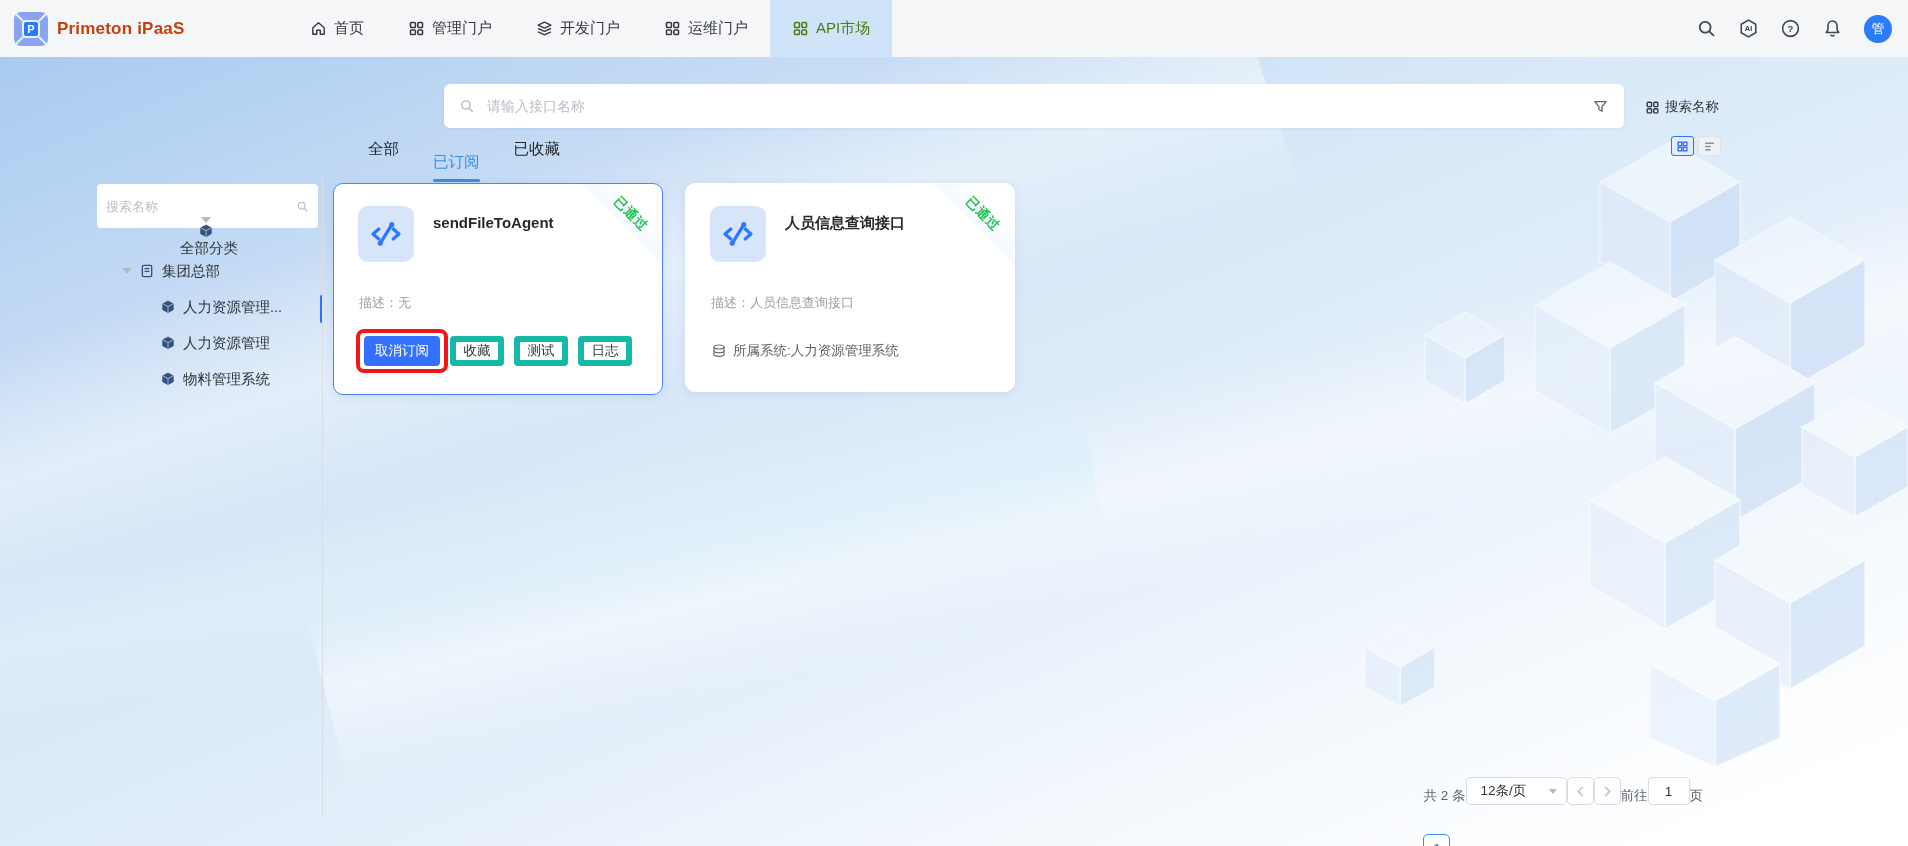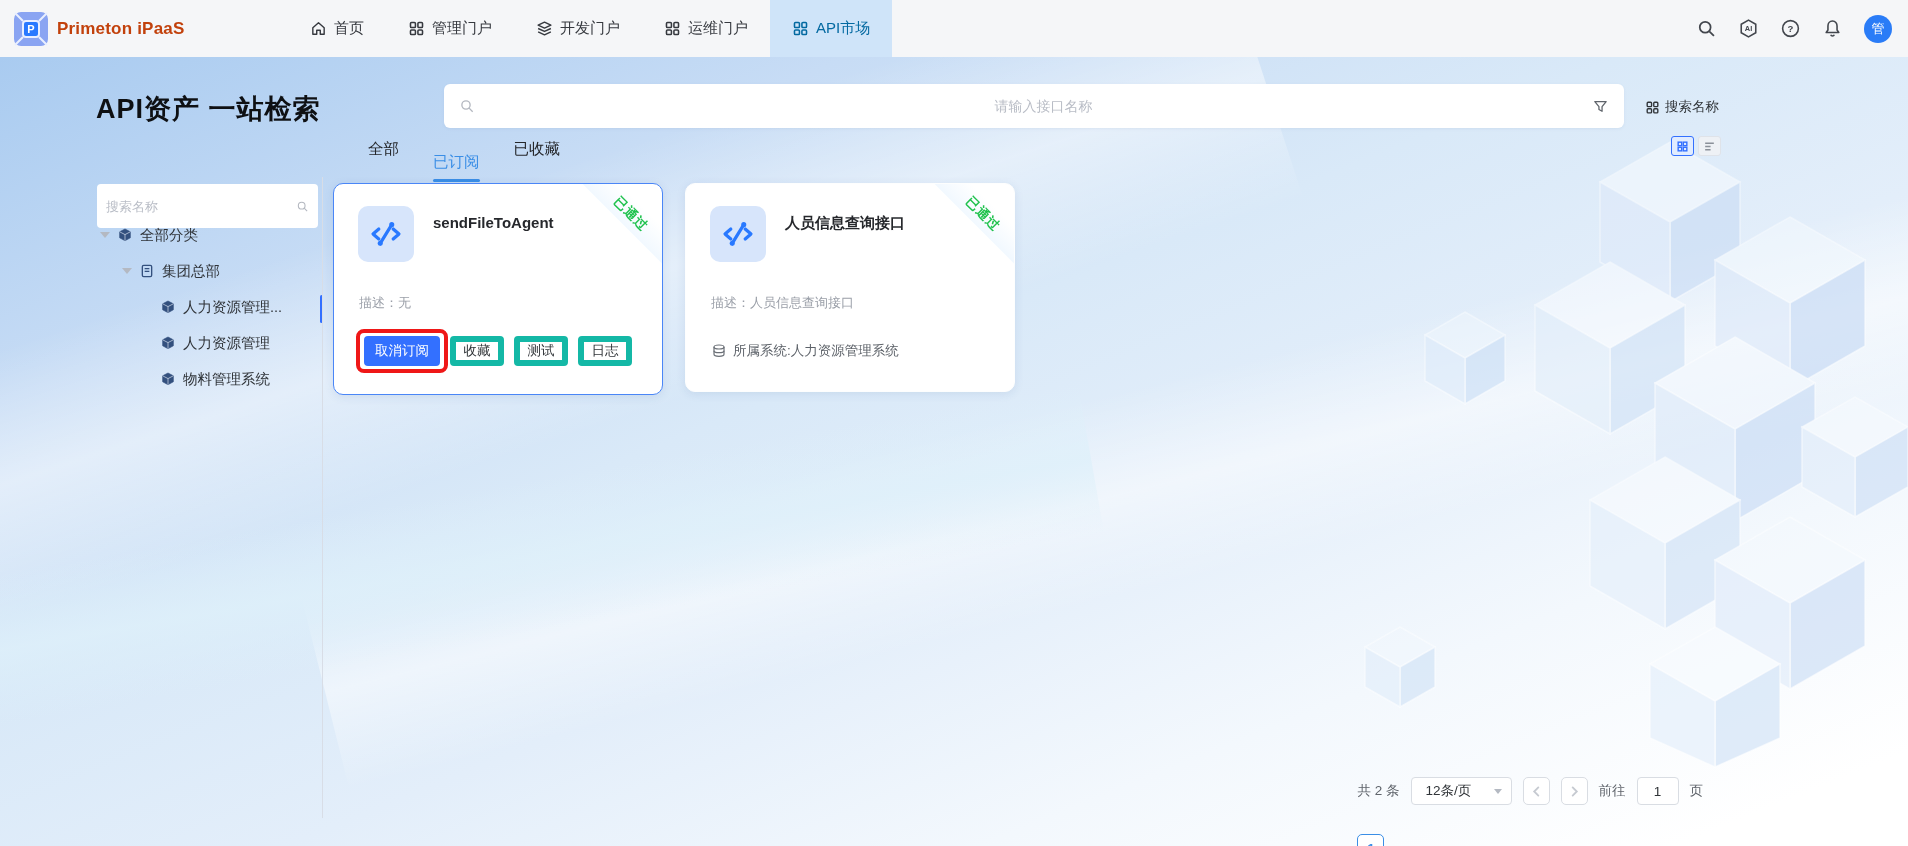--- a/index.html
+++ b/index.html
@@ -14,21 +14,21 @@
   .logo .frame { position:absolute; inset:0; background:#8aa4f2; border-radius:7px; }
   .logo .frame svg { position:absolute; inset:0; }
   .logo .core { position:absolute; left:8px; top:8px; width:18px; height:18px;
     background:#2979ff; border:2px solid #e9efff; border-radius:4px; color:#fff;
     font-size:11px; font-weight:bold; display:flex; align-items:center; justify-content:center; }
   .brand-name { color:#c2410c; font-weight:bold; font-size:17px; letter-spacing:.2px; }
   .nav-items { display:flex; height:100%; margin-left:18px; }
   .nav-item { display:flex; align-items:center; gap:7px; padding:0 22px; height:100%;
     font-size:15px; color:#36393f; cursor:pointer; }
   .nav-item svg { width:17px; height:17px; }
-  .nav-item.active { background:#cfe4f9; color:#0369a1; }
+  .nav-item.active { background:#cfe4f9; color:#4d7c0f; }
   .nav-right { position:absolute; right:16px; top:0; height:57px; display:flex;
     align-items:center; gap:21px; }
   .nav-right .ic { width:21px; height:21px; color:#42464d; cursor:pointer; }
   .avatar { width:28px; height:28px; border-radius:50%; background:#2a7cf7; color:#fff;
     font-size:13px; display:flex; align-items:center; justify-content:center; cursor:pointer; }
 
   
   .page { position:absolute; left:0; top:57px; width:1908px; height:789px; overflow:hidden;
     background:linear-gradient(158deg,#a9cbf0 0%,#c7dcf5 22%,#d9e9f8 42%,#e3eefa 58%,#f3f8fd 76%,#ffffff 94%); }
   .streak { position:absolute; pointer-events:none; }
@@ -42,21 +42,21 @@
     pointer-events:none; }
 
   
   .page-title { position:absolute; left:96px; top:34px; font-size:27px; font-weight:bold;
     color:#0e1013; letter-spacing:1px; }
   .search-bar { position:absolute; left:444px; top:27px; width:1180px; height:44px;
     background:#fff; border-radius:6px; display:flex; align-items:center; padding:0 15px;
     box-shadow:0 1px 3px rgba(120,150,190,.12); }
   .search-bar .mag { width:16px; height:16px; color:#b4b8c0; flex:0 0 auto; }
   .search-bar input { flex:1; border:none; outline:none; font-size:14px; color:#303438;
-    margin-left:20px; background:transparent;text-align:center; }
+    margin-left:12px; background:transparent; }
   .search-bar input::placeholder { color:#b9bdc6; }
   .search-bar .funnel { width:17px; height:17px; color:#5f646b; cursor:pointer; }
   .batch-sub { position:absolute; left:1645px; top:41px; display:flex; align-items:center;
     gap:5px; font-size:13.5px; color:#303438; cursor:pointer; }
   .batch-sub svg { width:15px; height:15px; }
   .view-toggle { position:absolute; left:1671px; top:79px; display:flex; gap:4px; }
   .vt-btn { width:23px; height:20px; border-radius:3px; display:flex; align-items:center;
     justify-content:center; cursor:pointer; }
   .vt-btn.active { background:#e1ecff; border:1px solid #3370ff; color:#3370ff; }
   .vt-btn.idle { background:#eef1f5; border:1px solid #dfe3e9; color:#8a9099; }
@@ -73,21 +73,21 @@
     background:#fff; border-radius:4px; display:flex; align-items:center; padding:16px 9px; }
   .side-search input { flex:1; border:none; outline:none; font-size:13px; background:transparent; color:#303438; }
   .side-search input::placeholder { color:#b9bdc6; }
   .side-search svg { width:13px; height:13px; color:#b4b8c0; }
   .tree { position:absolute; left:88px; top:160px; width:230px; }
   .tree-row { height:36px; display:flex; align-items:center; font-size:14.5px; color:#2f3338;
     cursor:pointer; }
   .tree-row .caret { width:0; height:0; border-left:5px solid transparent;
     border-right:5px solid transparent; border-top:6px solid #b4b9c2; margin-right:7px; }
   .tree-row svg { width:16px; height:16px; margin-right:7px; flex:0 0 auto; }
-  .lv0 { padding-left:12px; } .lv1 { padding-left:34px; } .lv2 { padding-left:72px; }
+  .lv0 { padding-left:12px;flex-direction:column; } .lv1 { padding-left:34px; } .lv2 { padding-left:72px; }
   .sel-bar { position:absolute; left:320px; top:238px; width:3px; height:28px;
     background:#3370ff; border-radius:2px; }
   .v-divider { position:absolute; left:322px; top:120px; width:1px; height:641px;
     background:#d8dde6; }
 
   
   .card { position:absolute; top:126px; width:330px; background:#fff; border-radius:10px;
     box-shadow:0 2px 10px rgba(40,80,140,.10); overflow:hidden; }
   .card1 { left:333px; height:212px; border:1px solid #4a86f7; }
   .card2 { left:685px; height:209px; border:1px solid #fdfefe; }
@@ -108,22 +108,22 @@
     justify-content:center; cursor:pointer; }
   .btn.primary { width:76px; background:#3370ff; color:#fff; }
   .btn.ghost { width:54px; background:#fff; border:6px solid #14b8a6; color:#303438; }
   .anno-box { position:absolute; left:22px; top:145px; width:92px; height:44px;
     border:4px solid #ef1717; border-radius:8px; pointer-events:none; z-index:5; }
   .sys-row { position:absolute; left:25px; top:158px; display:flex; align-items:center; gap:6px;
     font-size:13.5px; color:#5d6269; }
   .sys-row svg { width:16px; height:16px; color:#6b7077; }
 
   
-  .pagination { position:absolute; right:205px; top:720px; display:flex; align-items:center;
-    gap:11px; font-size:13.5px; color:#5f646b; }
+  .pagination { position:absolute; right:205px; top:720px; display:flex; align-items:flex-end;
+    font-size:13.5px; color:#5f646b; }
   .pg-select { width:101px; height:28px; background:#fff; border:1px solid #d9dde3;
     border-radius:4px; display:flex; align-items:center; justify-content:space-between;
     padding:0 9px 0 14px; color:#303438; cursor:pointer; }
   .pg-select .chev { width:0; height:0; border-left:4.5px solid transparent;
     border-right:4.5px solid transparent; border-top:5px solid #b4b9c2; }
   .pg-box { width:27px; height:28px; border:1px solid #d9dde3; border-radius:5px; background:#fff;
     display:flex; align-items:center; justify-content:center; cursor:pointer; }
   .pg-box svg { width:11px; height:11px; color:#c6cad1; }
   .pg-box.page { border-color:#3a8ee6; color:#3a8ee6; font-weight:bold; }
   .goto-input { width:42px; height:28px; border:1px solid #d9dde3; border-radius:4px;
@@ -261,21 +261,20 @@
           <path d="M185 291 L145 268 145 314 185 337 Z" fill="#ddebfa"></path>
         </g>
       <g>
           <path d="M120 560 L155 580 120 600 85 580 Z" fill="#f1f7fd"></path>
           <path d="M120 600 L155 580 155 620 120 640 Z" fill="#cee1f6"></path>
           <path d="M120 600 L85 580 85 620 120 640 Z" fill="#e0edfa"></path>
         </g>
     </g>
   </svg>
 
-  <div class="page-title">API资产 一站检索</div>
 
   <div class="search-bar">
     <svg class="mag" viewBox="0 0 24 24" fill="none" stroke="currentColor" stroke-width="2">
         <circle cx="10.5" cy="10.5" r="6.2"></circle>
         <path d="M15.2 15.2 L20.5 20.5"></path>
       </svg>
     <input placeholder="请输入接口名称" style="">
     <svg class="funnel" viewBox="0 0 24 24" fill="none" stroke="currentColor" stroke-width="1.8" stroke-linejoin="round">
         <path d="M4 5 H20 L14.2 12.3 V18.8 L9.8 16.2 V12.3 Z"></path>
       </svg>

